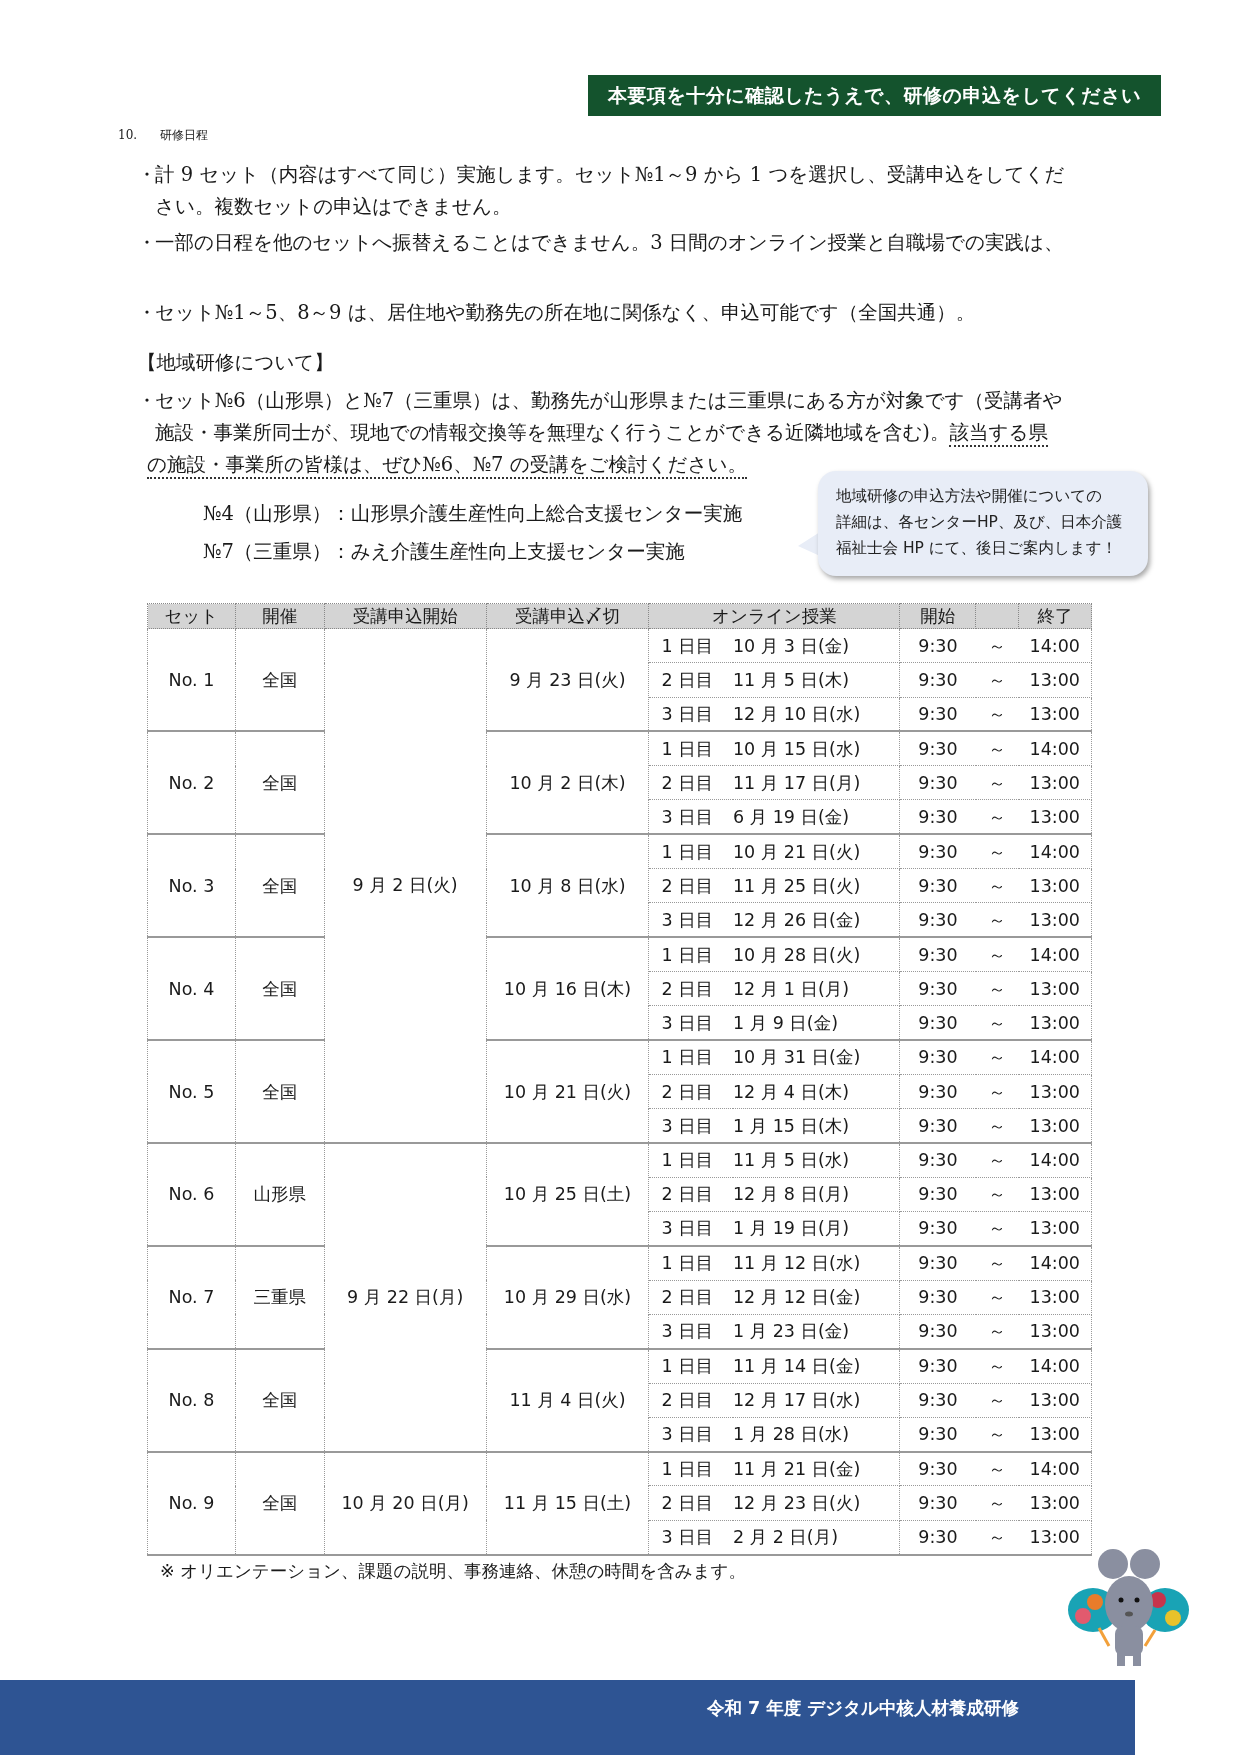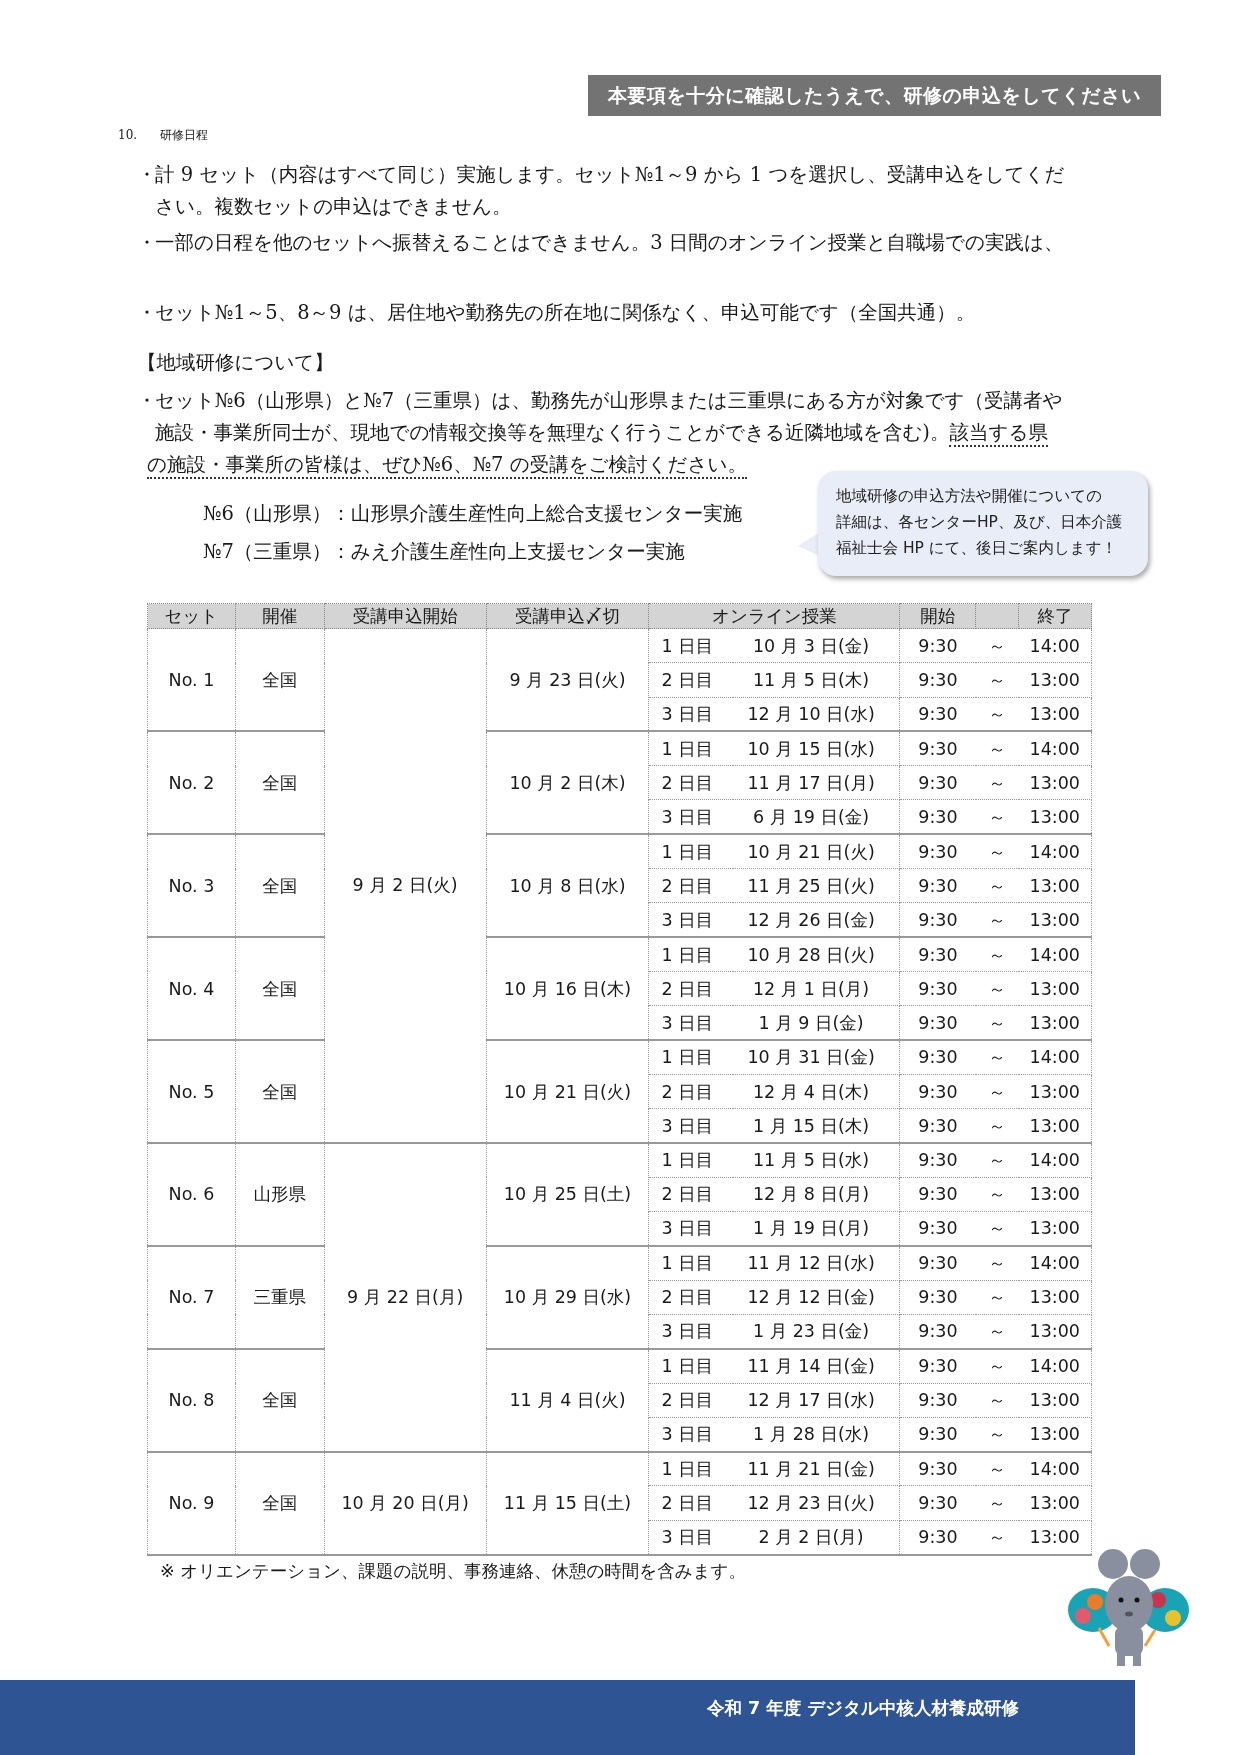--- a/index.html
+++ b/index.html
@@ -1,21 +1,21 @@
 <!DOCTYPE html>
 <html><head>
 <meta charset="utf-8">
 <style>
   * { box-sizing: border-box; margin: 0; padding: 0; }
   html, body { width: 1241px; height: 1755px; background: #ffffff; overflow: hidden; }
   body { position: relative; font-family: "DejaVu Serif", "Liberation Serif", serif; color: #1a1a1a; }
 
   .banner {
     position: absolute; left: 588px; top: 75px; width: 573px; height: 41px;
-    background: #737373; color: #ffffff; font-family: "DejaVu Sans", "Liberation Sans", sans-serif;
+    background: #14532d; color: #ffffff; font-family: "DejaVu Sans", "Liberation Sans", sans-serif;
     font-weight: bold; font-size: 19px; line-height: 41px; text-align: center; letter-spacing: 0.5px;
   }
 
   .sec-title { position: absolute; left: 118px; top: 120px; font-size: 12px; line-height: 30px; }
   .sec-title .num { display: inline-block; width: 42px; }
 
   .bullet { position: absolute; left: 137px; width: 1000px; font-size: 19.5px; line-height: 32px; }
   .bullet .dot { position: absolute; left: 0; top: 0; width: 25px; }
   .bullet .txt { display: block; margin-left: 18px; }
 
@@ -41,21 +41,21 @@
     border-collapse: collapse; font-family: "DejaVu Sans", "Liberation Sans", sans-serif;
     font-size: 17.5px; color: #1a1a1a;
   }
   table.sched th {
     background: #d4d4d4; font-weight: normal; height: 24px; line-height: 24px;
     border: 1px dotted #888; text-align: center; font-size: 17.5px;
   }
   table.sched td { height: 34.3px; border: 1px dotted #999; text-align: center; white-space: nowrap; }
   table.sched td.solid-b { border-bottom: 2px solid #999; }
   table.sched td.day { text-align: left; padding-left: 12px; border-right: none; }
-  table.sched td.date { text-align: center; padding-right: 10px; border-left: none; }
+  table.sched td.date { text-align: left; padding-right: 10px; border-left: none; }
   table.sched td.tilde { border-left: none; border-right: none; }
   table.sched td.start { border-right: none; }
   table.sched td.end { border-left: none; }
   table.sched tr.g-end td { border-bottom: 2px solid #999; }
 
   .note { position: absolute; left: 160px; top: 1557px; font-size: 17.5px; line-height: 28px; font-family: "DejaVu Sans", "Liberation Sans", sans-serif; }
 
   .mascot { position: absolute; left: 1053px; top: 1548px; width: 150px; height: 126px; }
 
   .footer {
@@ -91,21 +91,21 @@
 
 <div class="subhead">【地域研修について】</div>
 
 <div class="bullet" style="top:385px;">
   <span class="dot">・</span>
   <span class="txt">セット№6（山形県）と№7（三重県）は、勤務先が山形県または三重県にある方が対象です（受講者や</span>
   <span class="txt"><span>施設・事業所同士が、現地での情報交換等を無理なく行うことができる近隣地域を含む)。</span><span class="dotted-u">該当する県</span></span>
   <span class="txt" style="margin-left:10px;"><span class="dotted-u">の施設・事業所の皆様は、ぜひ№6、№7 の受講をご検討ください。</span></span>
 </div>
 
-<div class="center-line" style="top:498px;">№6（山形県）：山形県介護生産性向上総合支援センター実施</div>
+<div class="center-line" style="top:498px;">№4（山形県）：山形県介護生産性向上総合支援センター実施</div>
 <div class="center-line" style="top:536px;">№7（三重県）：みえ介護生産性向上支援センター実施</div>
 
 <div class="callout-tail"></div>
 <div class="callout">
   <div>地域研修の申込方法や開催についての</div>
   <div>詳細は、各センターHP、及び、日本介護</div>
   <div>福祉士会 HP にて、後日ご案内します！</div>
 </div>
 
 <table class="sched">

